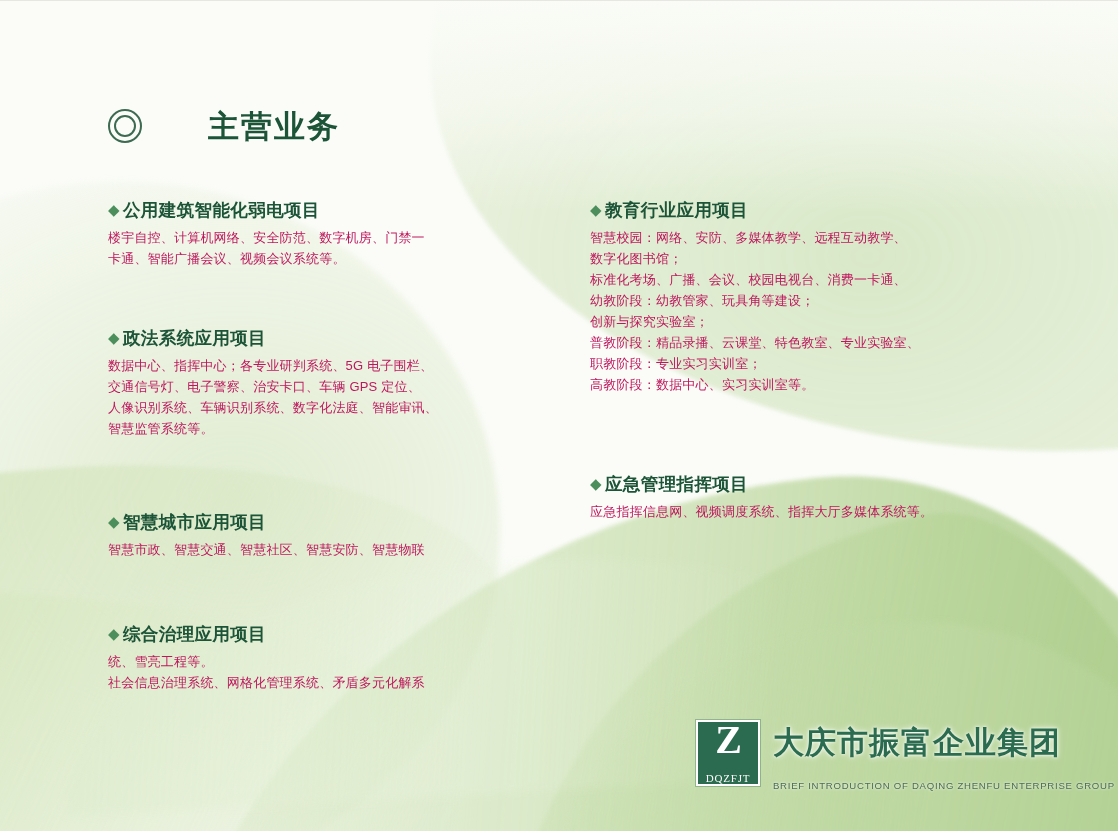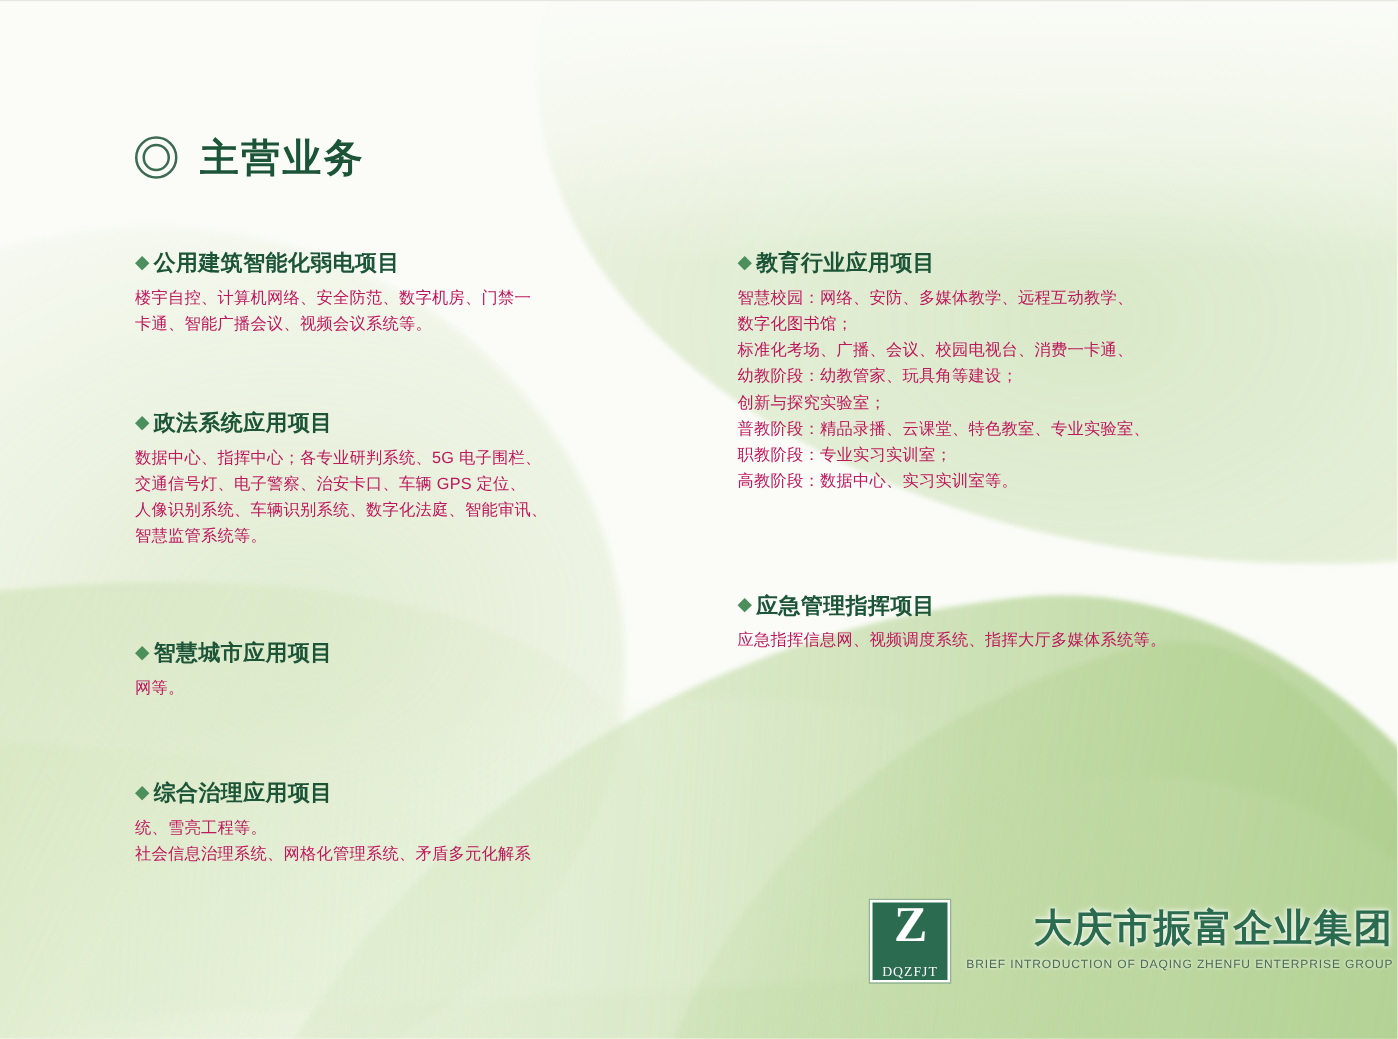--- a/index.html
+++ b/index.html
@@ -194,20 +194,21 @@
     border: 2px solid #3c6b51;
     border-radius: 50%;
   }
   .heading-text {
     font-size: 31px;
     font-weight: bold;
     color: #1c5437;
     letter-spacing: 2px;
     line-height: 1;
     white-space: nowrap;
+    margin-left: 48px;
   }
 
   
   .col {
     position: absolute;
     top: 198px;
   }
   .col-left  { left: 108px;  width: 438px; }
   .col-right { left: 590px;  width: 448px; }
 
@@ -297,28 +298,27 @@
     padding-top: 6px;
   }
   .logo-cn {
     font-size: 31px;
     font-weight: bold;
     color: #2b6b4f;
     letter-spacing: 1px;
     line-height: 1.08;
     white-space: nowrap;
     text-shadow: 0 0 3px rgba(255,255,255,0.95), 0 0 6px rgba(255,255,255,0.8);
-    text-align: right;
   }
   .logo-en {
     font-size: 9.6px;
     color: #4d6b55;
     letter-spacing: 0.72px;
     line-height: 1.2;
-    margin-top: 7px;
+    margin-top: 21px;
     white-space: nowrap;
     text-shadow: 0 0 3px rgba(255,255,255,0.95);
   }
 </style>
 </head>
 <body>
 
 <div id="page">
 
   <div class="bg-layer bg-ellipse-topright"></div>
@@ -363,21 +363,21 @@
           <span class="bodyline">智慧监管系统等。</span>
         </div>
       </div>
 
       <div class="section s-city">
         <div class="section-title">
           <span class="diamond">◆</span>
           <span>智慧城市应用项目</span>
         </div>
         <div class="section-body">
-          <span class="bodyline">网等。</span>
+          <span class="bodyline">智慧市政、智慧交通、智慧社区、智慧安防、智慧物联</span>
         </div>
       </div>
 
       <div class="section s-govern">
         <div class="section-title">
           <span class="diamond">◆</span>
           <span>综合治理应用项目</span>
         </div>
         <div class="section-body">
           <span class="bodyline">统、雪亮工程等。</span>

